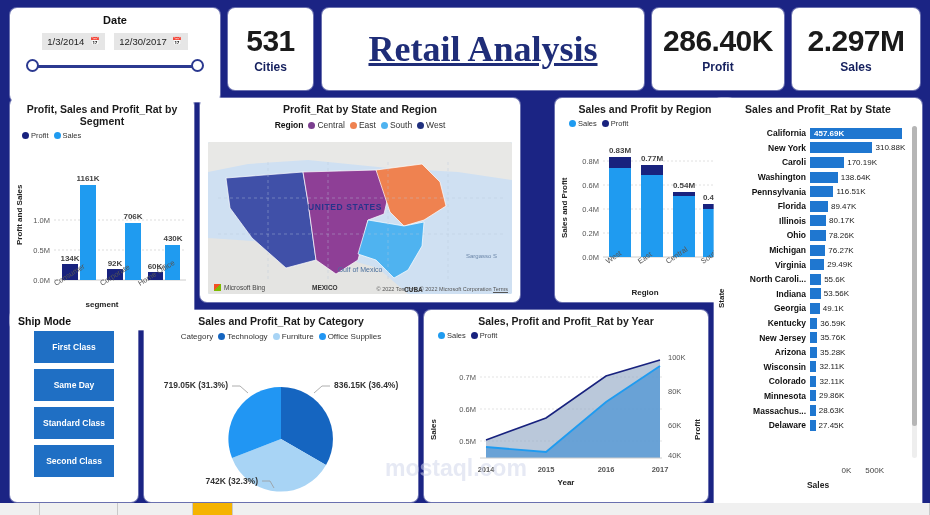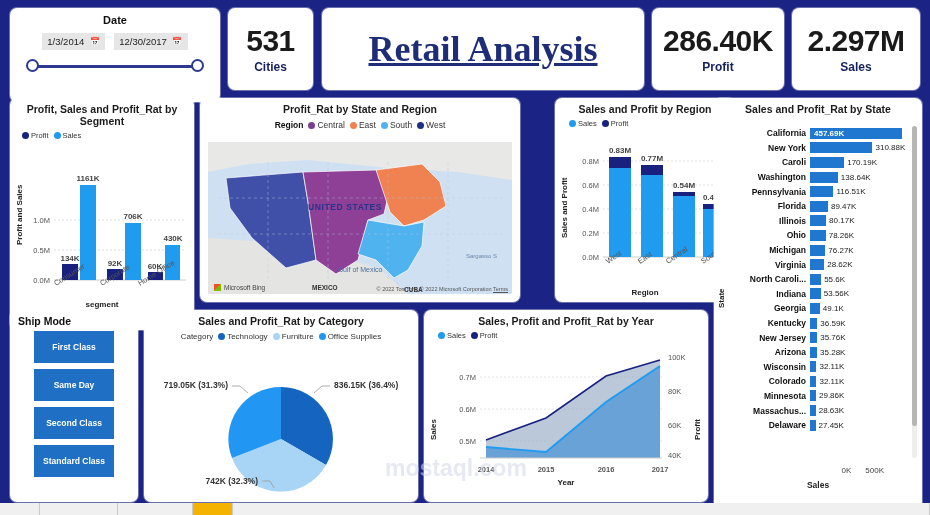--- a/index.html
+++ b/index.html
@@ -369,21 +369,21 @@
           <div class="st-name">Michigan</div>
           <div class="st-bar-zone">
             <div class="st-bar" style="width: 15.331px;"></div>
             <span class="st-val">76.27K</span>
           </div>
         </div>
         <div class="st-row">
           <div class="st-name">Virginia</div>
           <div class="st-bar-zone">
             <div class="st-bar" style="width: 14.1993px;"></div>
-            <span class="st-val">28.62K</span>
+            <span class="st-val">29.49K</span>
           </div>
         </div>
         <div class="st-row">
           <div class="st-name">North Caroli...</div>
           <div class="st-bar-zone">
             <div class="st-bar" style="width: 11.1761px;"></div>
             <span class="st-val">55.6K</span>
           </div>
         </div>
         <div class="st-row">
@@ -462,22 +462,22 @@
       <span>500K</span>
     </div>
     <div style="position:absolute;left:0;top:382px;width:100%;text-align:center;font-size:8.5px;font-weight:bold;color:#222;">Sales</div>
   </div>
 
   <div class="card" id="ship-card">
     <div id="ship-title">Ship Mode</div>
     <div id="ship-list">
         <div class="ship-btn">First Class</div>
         <div class="ship-btn">Same Day</div>
+        <div class="ship-btn">Standard Class</div>
         <div class="ship-btn">Second Class</div>
-        <div class="ship-btn">Standard Class</div>
       </div>
   </div>
 
   <div class="card" id="pie-card">
     <div class="ctitle">Sales and Profit_Rat by Category</div>
     <div class="legend" style="margin-top:5px;font-size:8px;">
       <span style="font-weight:normal;color:#333;">Category</span>
       <span class="li">
           <span class="dot" style="background:#1565c0"></span>
         <span>Technology</span>

